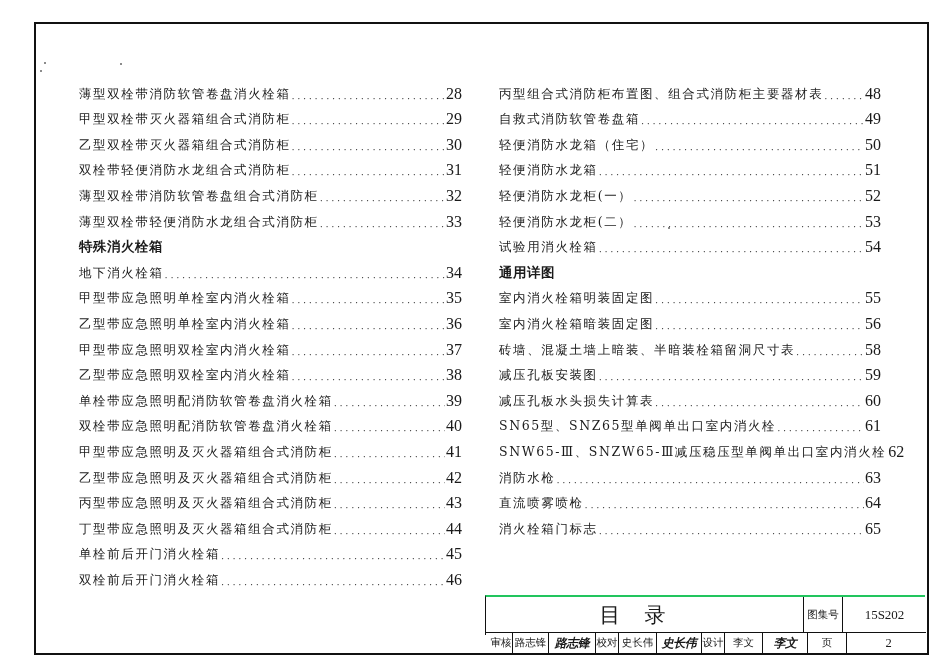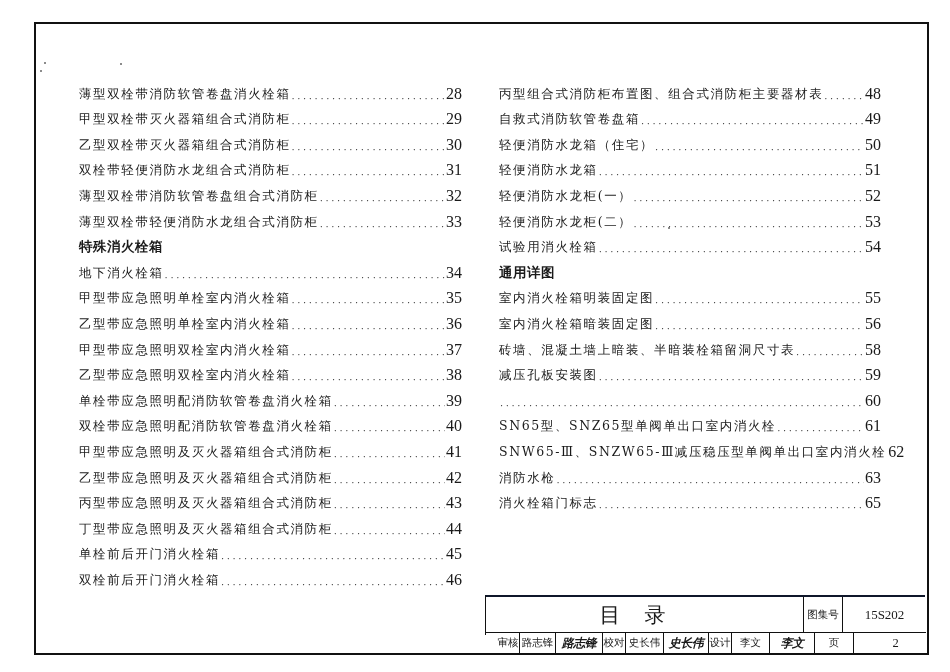--- a/index.html
+++ b/index.html
@@ -67,21 +67,21 @@
       font-size: 13.5px;
       letter-spacing: 0.5px;
     }
     
     .tb {
       position: absolute;
       left: 485px;
       top: 595px;
       width: 440px;
       height: 40px;
-      border-top: 2px solid #0f172a;
+      border-top: 2px solid #22c55e;
       border-left: 1.5px solid #111;
       box-sizing: border-box;
     }
     .tb-title {
       position: absolute;
       left: 0;
       top: 0;
       width: 318px;
       height: 36px;
       display: flex;
@@ -117,21 +117,21 @@
       display: flex;
       align-items: center;
       justify-content: center;
       font-size: 13px;
       font-family: "Liberation Serif", "DejaVu Serif", serif;
       border-bottom: 1.5px solid #111;
       box-sizing: border-box;
     }
     .tb-row {
       position: absolute;
-      left: 11px;
+      left: 4px;
       top: 36px;
       height: 20px;
       width: 440px;
     }
     .tb-cell {
       position: absolute;
       top: 0;
       height: 20px;
       display: flex;
       align-items: center;
@@ -321,37 +321,43 @@
       <span class="title">砖墙、混凝土墙上暗装、半暗装栓箱留洞尺寸表</span>
       <span class="leader"></span>
       <span class="page">58</span>
     </div>
     <div class="row">
       <span class="title">减压孔板安装图</span>
       <span class="leader"></span>
       <span class="page">59</span>
     </div>
     <div class="row">
+      <span class="title">减压孔板水头损失计算表</span>
       <span class="leader"></span>
       <span class="page">60</span>
     </div>
     <div class="row">
       <span class="title">SN65型、SNZ65型单阀单出口室内消火栓</span>
       <span class="leader"></span>
       <span class="page">61</span>
     </div>
     <div class="row">
       <span class="title">SNW65-Ⅲ、SNZW65-Ⅲ减压稳压型单阀单出口室内消火栓</span>
       <span class="leader"></span>
       <span class="page">62</span>
     </div>
     <div class="row">
       <span class="title">消防水枪</span>
       <span class="leader"></span>
       <span class="page">63</span>
+    </div>
+    <div class="row">
+      <span class="title">直流喷雾喷枪</span>
+      <span class="leader"></span>
+      <span class="page">64</span>
     </div>
     <div class="row">
       <span class="title">消火栓箱门标志</span>
       <span class="leader"></span>
       <span class="page">65</span>
     </div>
   </div>
 
 <div class="tb">
   <div class="tb-title">目录</div>

